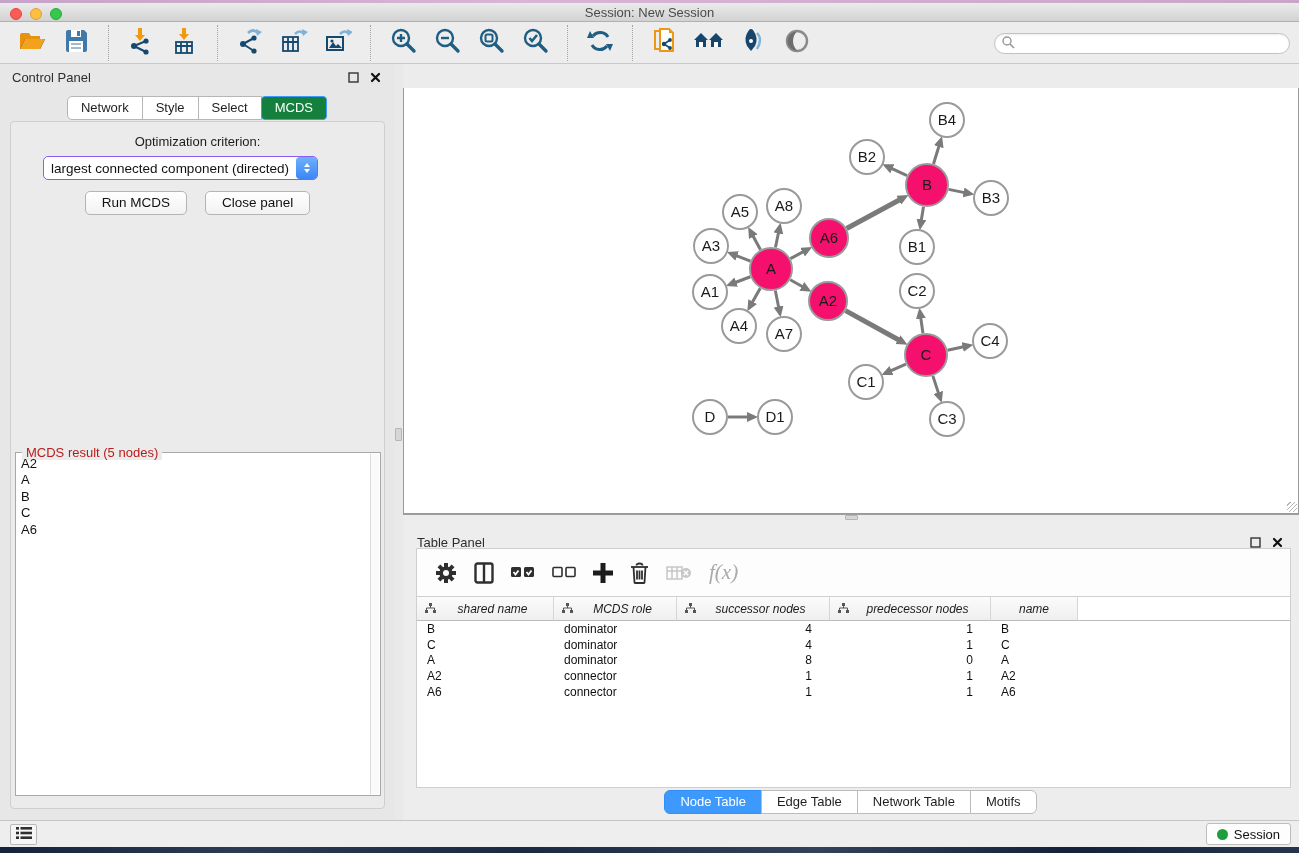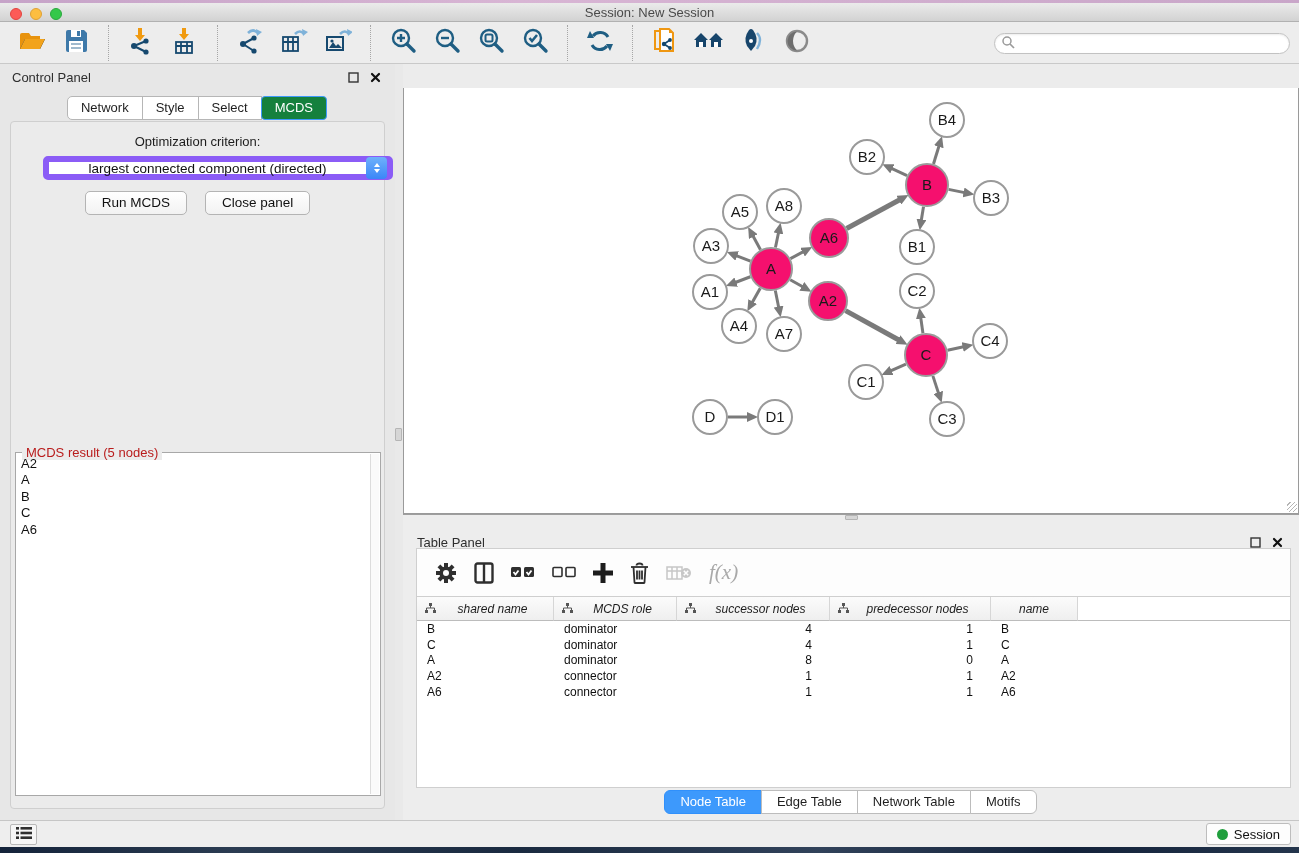--- a/index.html
+++ b/index.html
@@ -40,22 +40,22 @@
   .panel-head .spacer { flex:1; }
   .mini-btn { width:16px; height:16px; display:flex; align-items:center; justify-content:center; margin-left:6px; }
   .cp-tabs { position:absolute; left:0; top:32px; width:100%; display:flex; justify-content:center; }
   .cp-tab { font-size:13px; color:#1f1f1f; background:#fff; border:1px solid #b6b6b6; padding:3px 13px 4px; margin-left:-1px; }
   .cp-tab:first-child { border-radius:5px 0 0 5px; }
   .cp-tab:last-child { border-radius:0 5px 5px 0; }
   .cp-tab.active { background:#15803d; border-color:#3d99fc; color:#fff; border-radius:4px;text-align:center; }
   #cp-content { position:absolute; left:10px; top:57px; width:375px; height:688px;
     background:#ebebeb; border:1px solid #cfcfcf; border-radius:4px; }
   #opt-label { position:absolute; left:0; top:12px; width:100%; text-align:center; font-size:13px; color:#1c1c1c; }
-  #criterion-select { position:absolute; left:32px; top:34px; width:350px; height:24px; background:#fff;
-    border:6px solid #8b5cf6; border-radius:5px; display:flex; align-items:center; }
+  #criterion-select { position:absolute; left:32px; top:34px; width:275px; height:24px; background:#fff;
+    border:1px solid #8b5cf6; border-radius:5px; display:flex; align-items:center; }
   #criterion-select .val { flex:1; text-align:center; font-size:13.5px; color:#111; }
   #criterion-select .stepper { width:21px; height:22px; margin-right:0px; border-radius:4px;
     background:linear-gradient(#6fb1fb,#3a86f8); display:flex; flex-direction:column; align-items:center; justify-content:center; gap:2px; }
   .chev-up { width:0; height:0; border-left:3.5px solid transparent; border-right:3.5px solid transparent; border-bottom:4.5px solid #fff; }
   .chev-dn { width:0; height:0; border-left:3.5px solid transparent; border-right:3.5px solid transparent; border-top:4.5px solid #fff; }
   .cp-buttons { position:absolute; left:0; top:69px; width:100%; display:flex; justify-content:center; gap:18px; }
   .mac-btn { background:linear-gradient(#ffffff,#f2f2f2); border:1px solid #b4b4b4; border-radius:5px;
     font-size:13.5px; color:#111; padding:3px 16px 4px; }
   #result-box { position:absolute; left:4px; top:330px; width:366px; height:344px; border:1px solid #a8a8a8; background:#fff; }
   #result-legend { position:absolute; left:6px; top:-8px; background:#ebebeb; padding:0 4px; font-size:13px; color:#b91c1c; }

